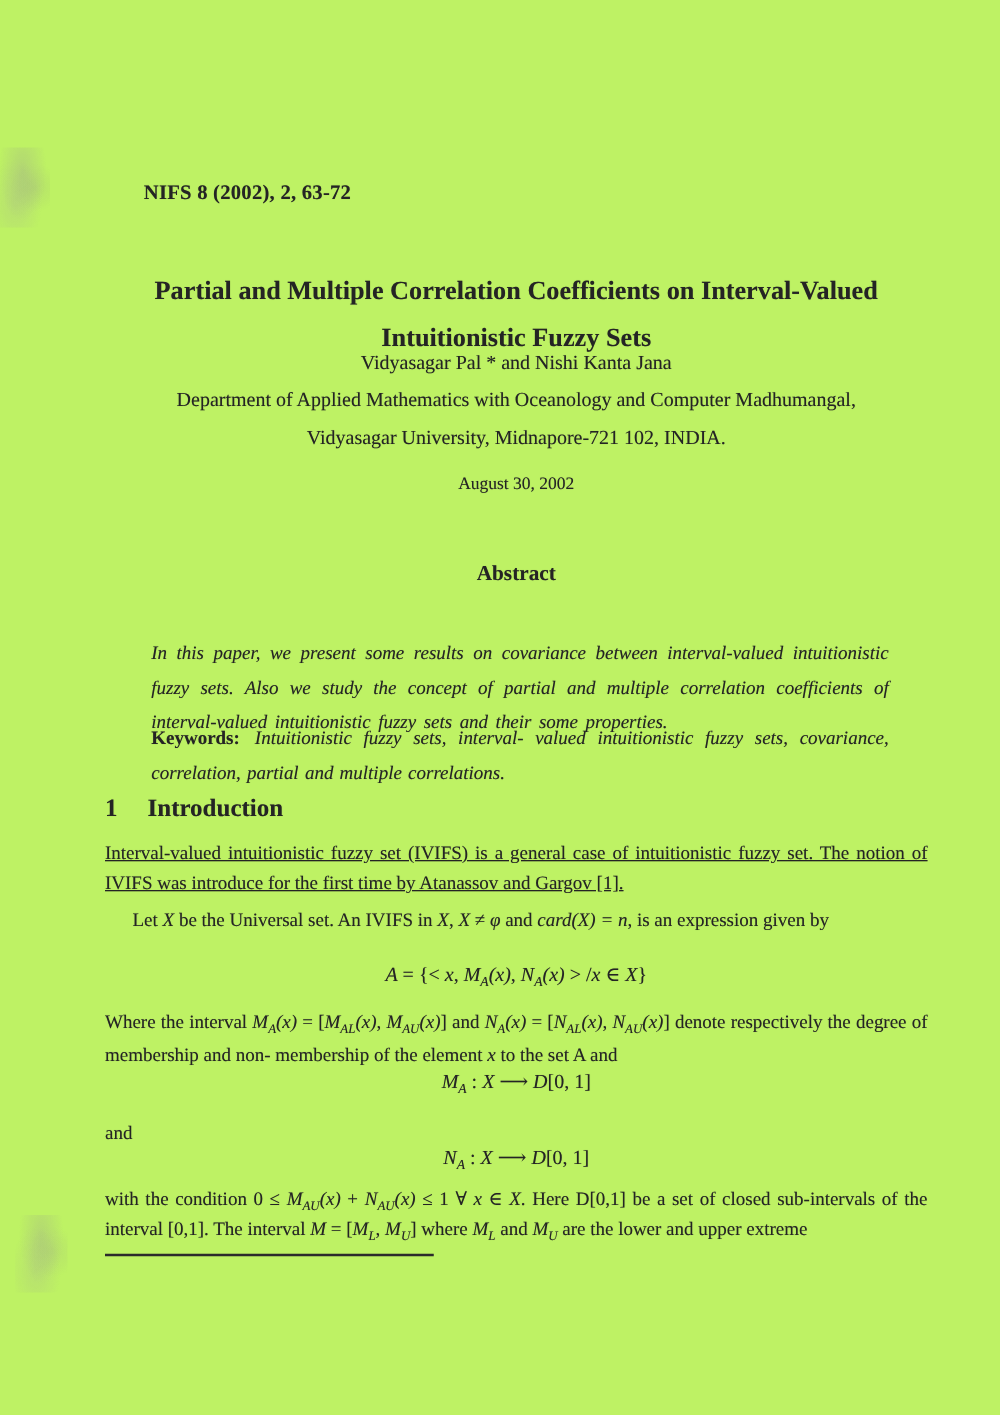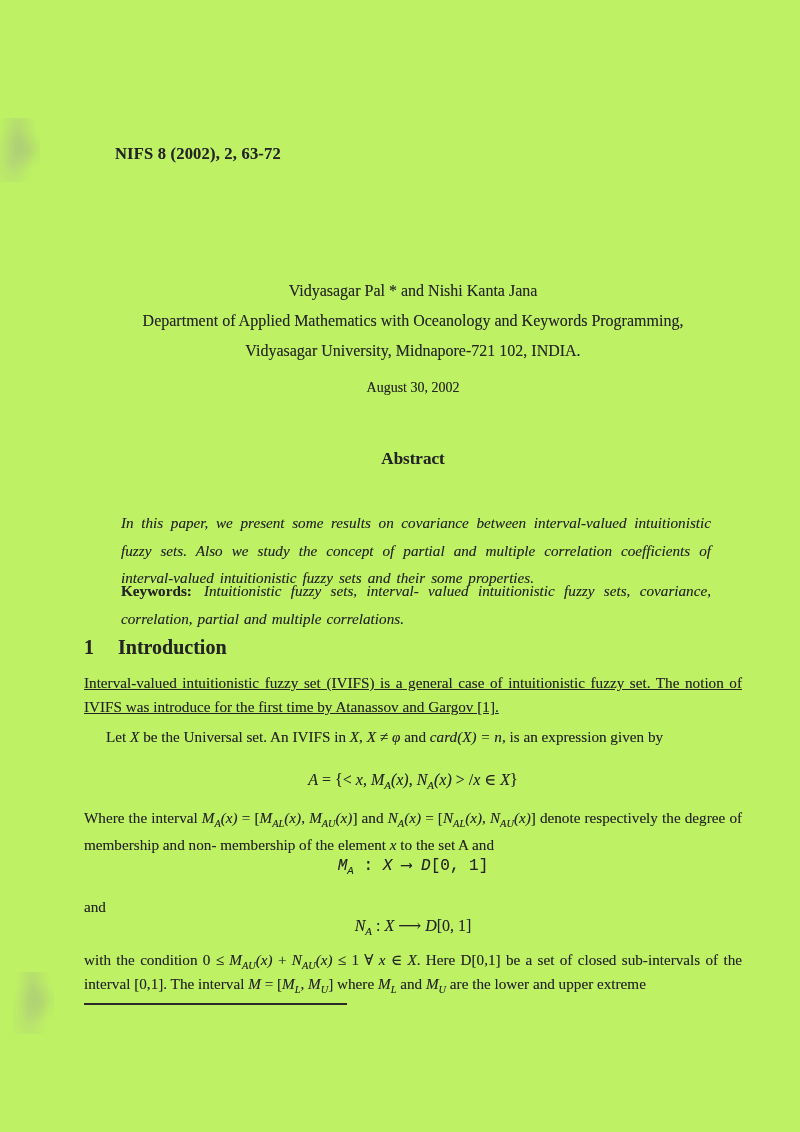--- a/index.html
+++ b/index.html
@@ -71,21 +71,21 @@
     font-size:15.2px;line-height:24px;text-align:justify;
   }
   .para1{top:671px;text-decoration:underline;}
   .para2{top:725px;text-indent:22px;text-align:left;}
   .equation{
     position:absolute;left:84px;width:658px;
     text-align:center;font-size:16px;
   }
   .eq1{top:770px;}
   .para3{top:804px;line-height:27px;}
-  .eq2{top:855px;font-family:Liberation Mono, monospace;}
+  .eq2{top:855px;}
   .and-line{top:895px;text-align:left;}
   .eq3{top:916px;}
   .para4{top:948px;line-height:23.5px;}
   .foot-rule{
     position:absolute;top:1003px;left:84px;width:263px;height:1.6px;
     background:#2b2b2b;
   }
   .footnote{
     position:absolute;top:1008px;left:97px;margin:0;font-size:13.5px;
   }
@@ -97,24 +97,28 @@
 </head>
 <body>
 
 <div class="page">
 
   <div class="artifact artifact-1"></div>
   <div class="artifact artifact-2"></div>
 
   <div class="journal-ref">NIFS 8 (2002), 2, 63-72</div>
 
+  <h1 class="title">
+    <span class="tline">Partial and Multiple Correlation Coefficients on Interval-Valued</span>
+    <span class="tline">Intuitionistic Fuzzy Sets</span>
+  </h1>
 
   <div class="authors">
     <div>Vidyasagar Pal * and Nishi Kanta Jana</div>
-    <div>Department of Applied Mathematics with Oceanology and Keywords Programming,</div>
+    <div>Department of Applied Mathematics with Oceanology and Computer Madhumangal,</div>
     <div>Vidyasagar University, Midnapore-721 102, INDIA.</div>
   </div>
 
   <div class="date">August 30, 2002</div>
 
   <div class="abs-head">Abstract</div>
 
   <p class="abs-body">In this paper, we present some results on covariance between interval-valued intuitionistic fuzzy sets. Also we study the concept of partial and multiple correlation coefficients of interval-valued intuitionistic fuzzy sets and their some properties.</p>
 
   <p class="keywords">

